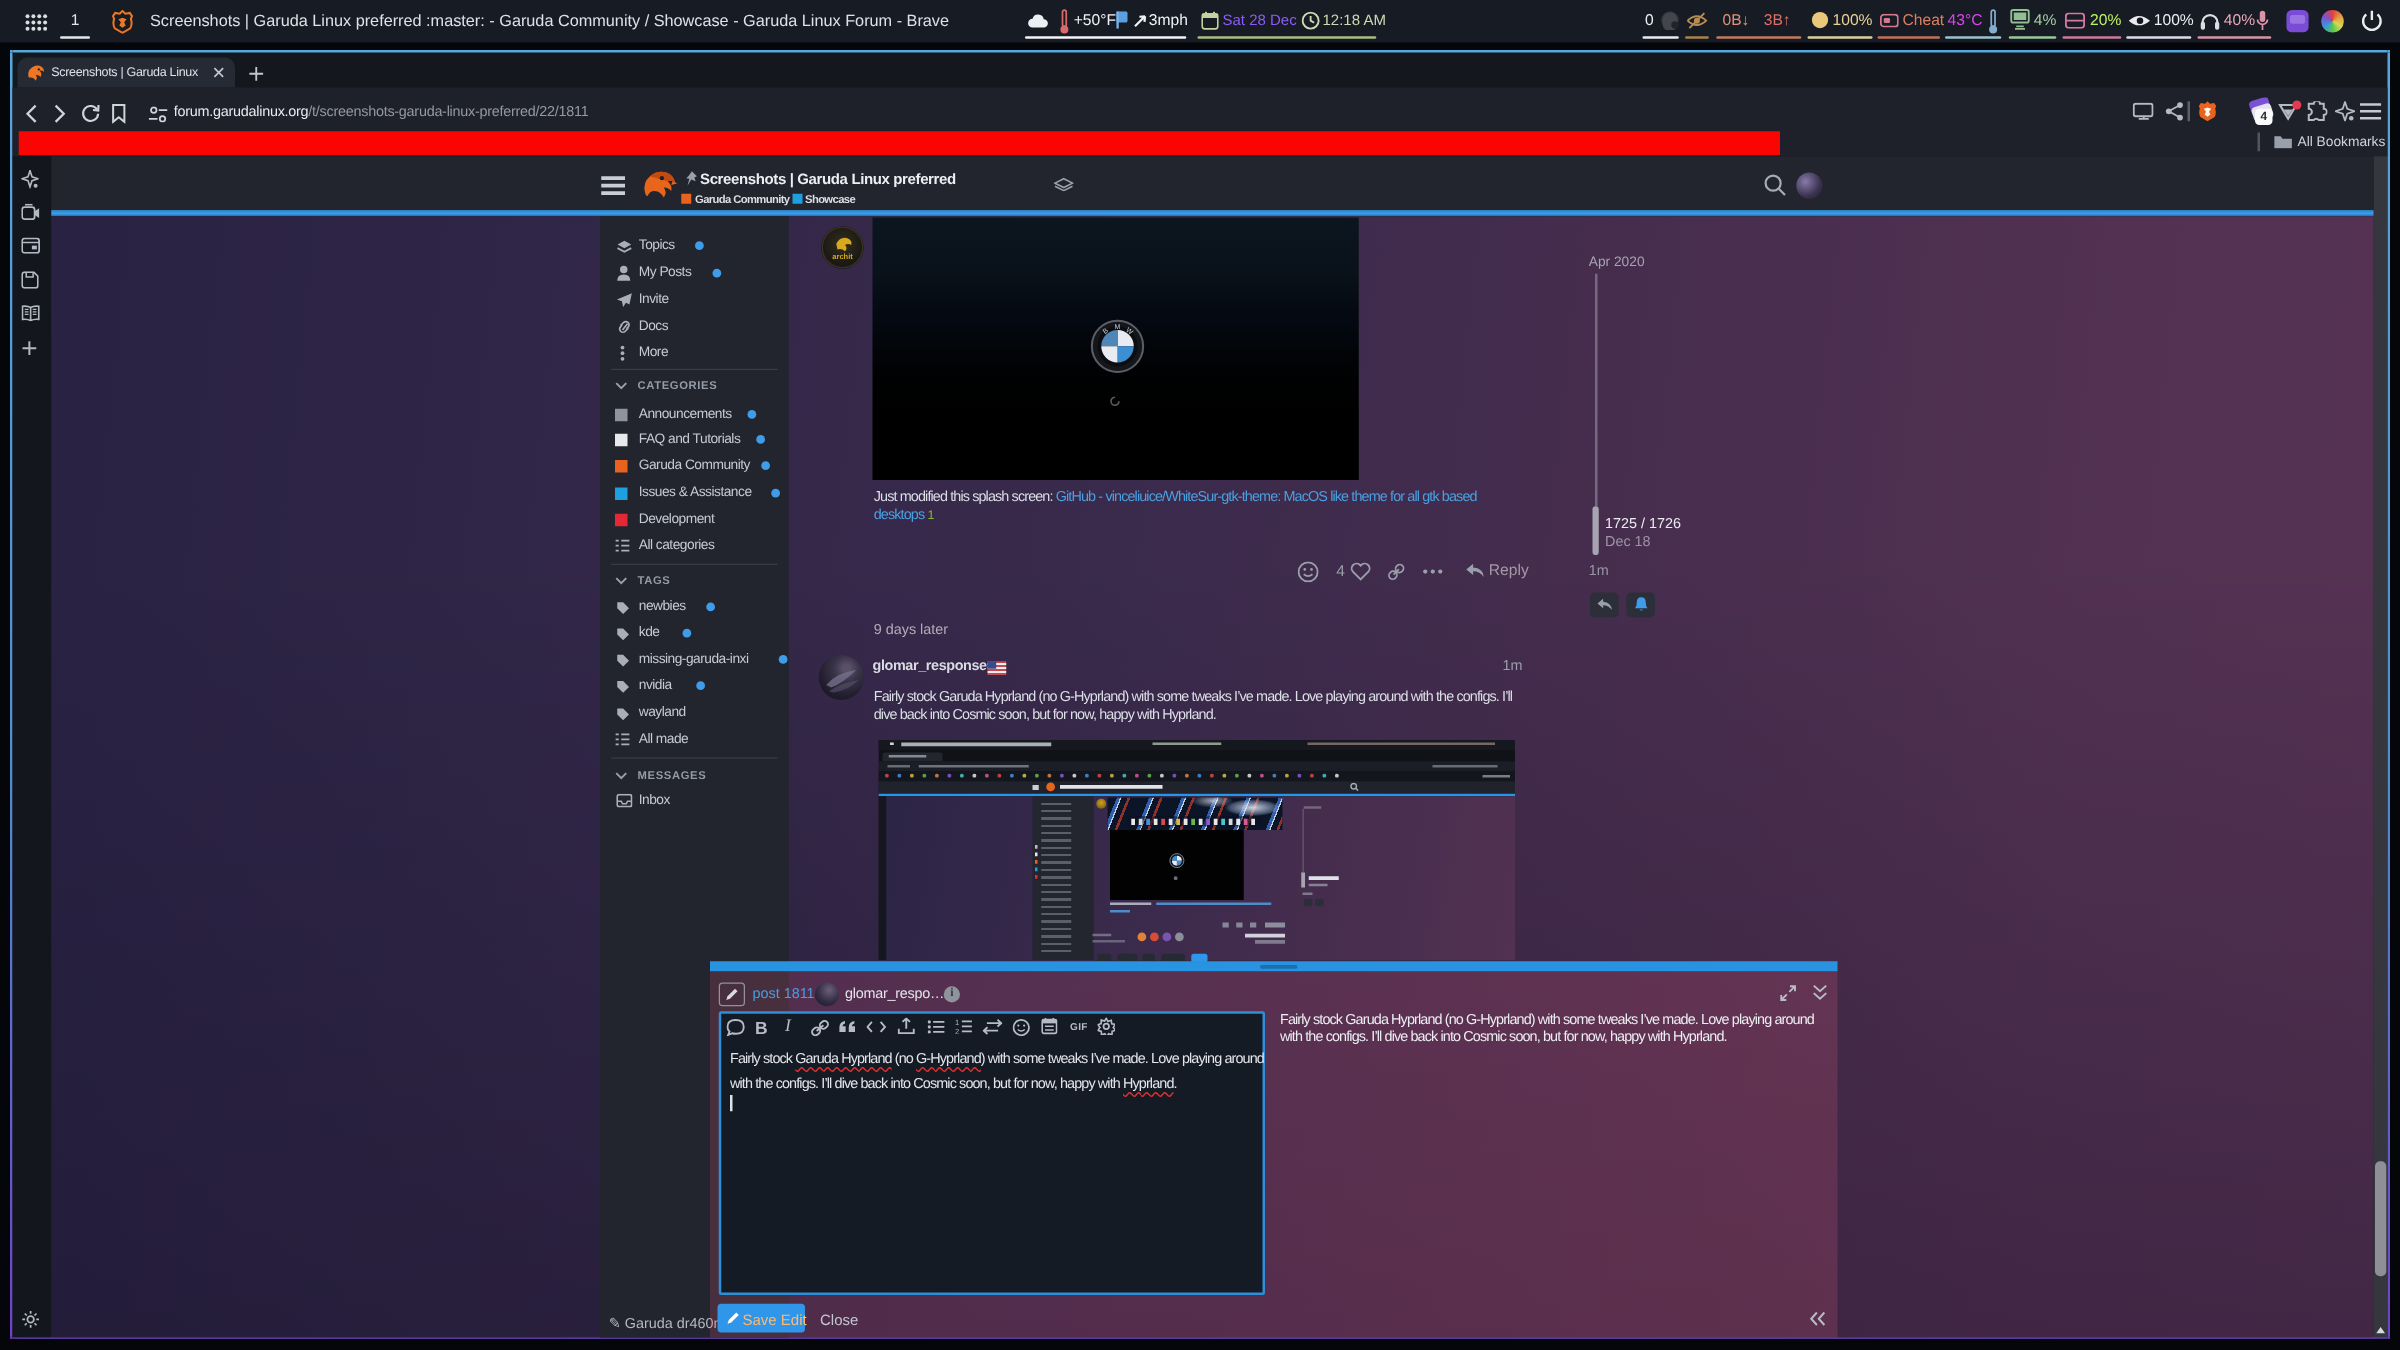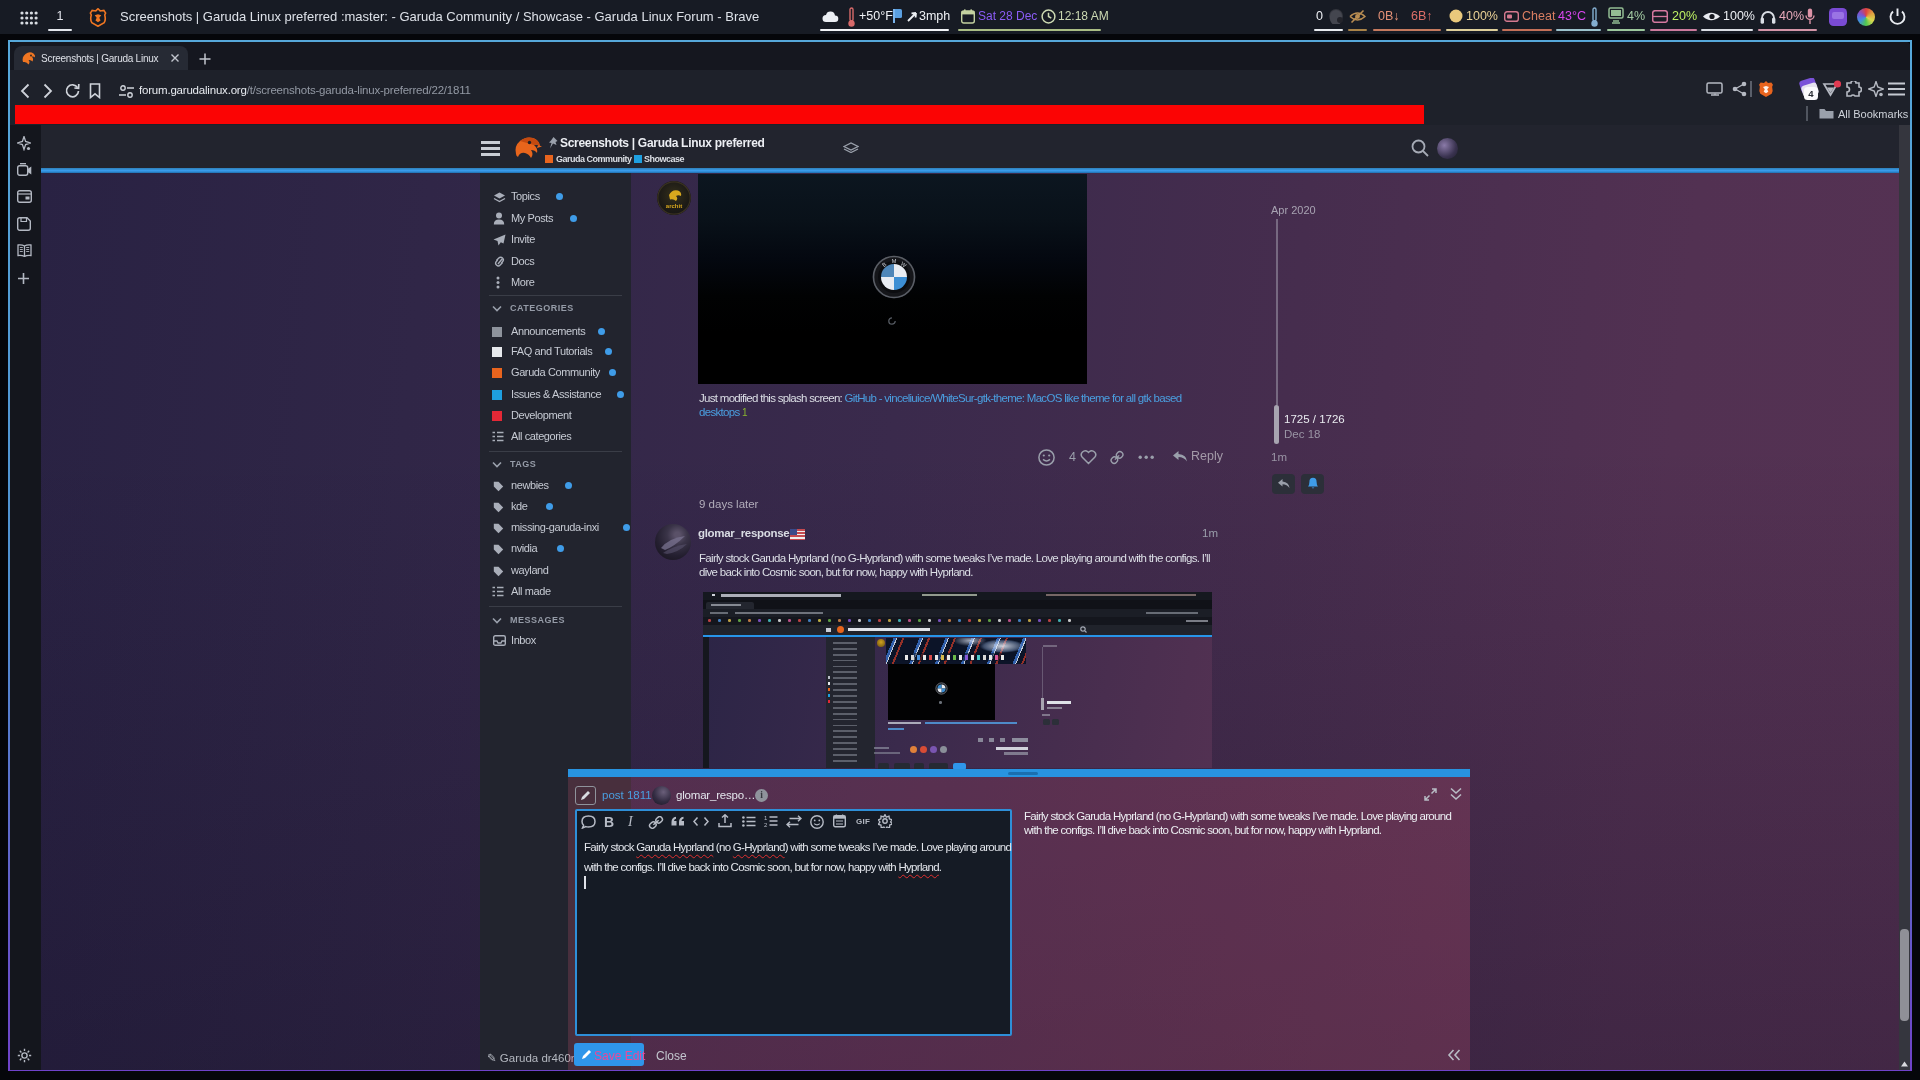--- a/index.html
+++ b/index.html
@@ -109,21 +109,21 @@
     <circle cx="12" cy="12" r="3" fill="#23242b"></circle>
   </svg>
 <div class="a ul" style="left:1314px;width:29px;background:#e8ebef"></div>
 <svg class="a" style="left:1349px;top:9px" width="17" height="15">
     <path d="M1 7.5 Q8.5 0.5 16 7.5 Q8.5 14.5 1 7.5" fill="none" stroke="#b98d52" stroke-width="1.5"></path>
     <circle cx="8.5" cy="7.5" r="2.4" fill="#b98d52"></circle>
     <path d="M2.5 13.5 L14.5 1.5" stroke="#b98d52" stroke-width="1.6"></path>
   </svg>
 <div class="a ul" style="left:1348px;width:19px;background:#a98348"></div>
 <div class="t tb" style="left:1378px;color:#e39177">0B↓</div>
-<div class="t tb" style="left:1411px;color:#dd6e68">6B↑</div>
+<div class="t tb" style="left:1411px;color:#dd6e68">3B↑</div>
 <div class="a ul" style="left:1373px;width:68px;background:#c57a5e"></div>
 <svg class="a" style="left:1449px;top:9px" width="14" height="14">
     <circle cx="7" cy="7" r="6.5" fill="#e9c87c"></circle>
   </svg>
 <div class="t tb" style="left:1466px;color:#ead196">100%</div>
 <div class="a ul" style="left:1446px;width:52px;background:#decf9a"></div>
 <svg class="a" style="left:1504px;top:11px" width="15" height="11">
     <rect x="0.7" y="0.7" width="13.6" height="9.6" rx="2.4" fill="none" stroke="#d4798f" stroke-width="1.4"></rect>
     <rect x="3" y="3.4" width="5" height="4" rx="1" fill="#d4798f"></rect>
   </svg>
@@ -636,17 +636,17 @@
 <div class="t" style="left:584px;top:861px;font-size:11.5px;letter-spacing:-0.7px;color:#e2e5eb">with the configs. I’ll dive back into Cosmic soon, but for now, happy with <span class="sp">Hyprland</span>.</div>
 <div class="a" style="left:584px;top:876px;width:1.6px;height:13px;background:#dfe2e8"></div>
 
 <div class="t" style="left:1024px;top:810px;font-size:11.5px;letter-spacing:-0.7px;color:#eceef2">Fairly stock Garuda Hyprland (no G-Hyprland) with some tweaks I’ve made. Love playing around</div>
 <div class="t" style="left:1024px;top:824px;font-size:11.5px;letter-spacing:-0.7px;color:#eceef2">with the configs. I’ll dive back into Cosmic soon, but for now, happy with Hyprland.</div>
 
 <div class="a" style="left:574px;top:1043px;width:70px;height:23px;border-radius:3px;background:#2f96ea"></div>
 <svg class="a" style="left:581px;top:1049px" width="11" height="11">
     <path d="M1 10 L2 7 L8 1 L10 3 L4 9 Z" fill="#fff"></path>
   </svg>
-<div class="t" style="left:594px;top:1049px;font-size:12px;color:#ec4899">Save Edit</div>
+<div class="t" style="left:594px;top:1049px;font-size:12px;color:#fdba74">Save Edit</div>
 <div class="t" style="left:656px;top:1049px;font-size:12px;color:#c3c7cf">Close</div>
 <svg class="a" style="left:1447px;top:1049px" width="14" height="12">
     <path d="M6.5 1 L2 6 L6.5 11 M12.5 1 L8 6 L12.5 11" stroke="#b8bcc5" stroke-width="1.6" fill="none"></path>
   </svg>
 
 </body></html>

